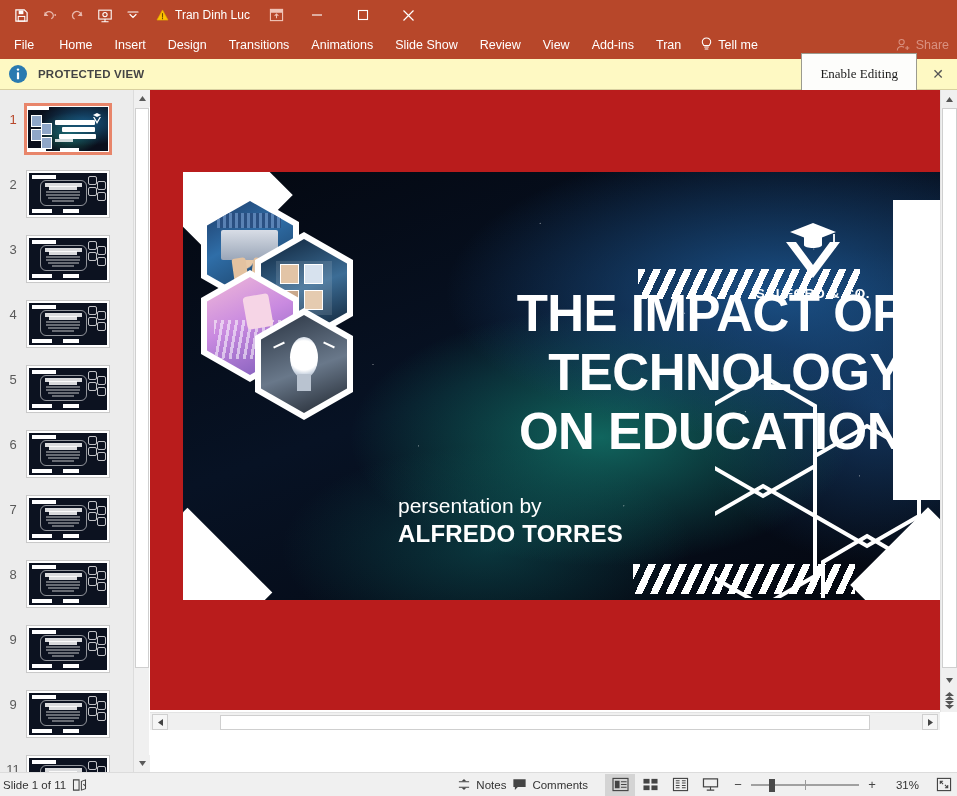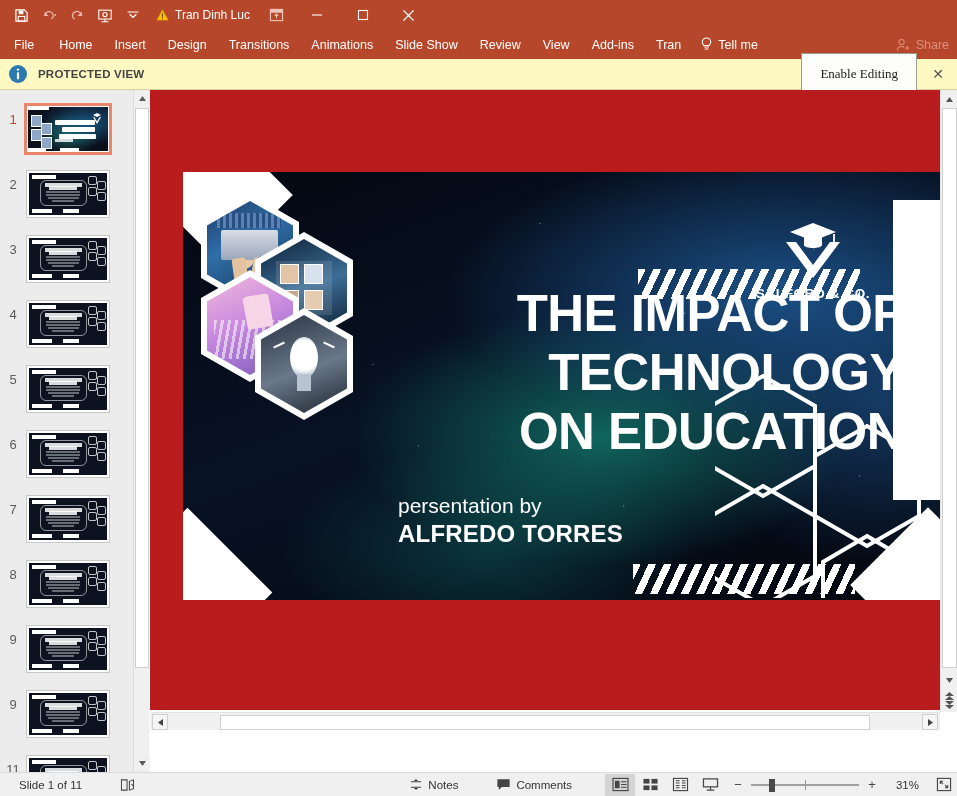--- a/index.html
+++ b/index.html
@@ -238,21 +238,21 @@
     display: flex; align-items: center; justify-content: center; cursor: pointer; }
   .vs-thumb { position: absolute; left: 1px; top: 18px; width: 15px; height: 560px;
     background: #ffffff; border: 1px solid #cfcfcf; cursor: pointer; }
 
   
   .statusbar {
     position: absolute; left: 0; top: 772px; width: 957px; height: 24px;
     background: #f0f0f0; border-top: 1px solid #dcdcdc;
     display: flex; align-items: center; font-size: 11.5px; color: #333;
   }
-  .sb-item { display: flex; align-items: center; gap: 5px; padding: 0 19px; height: 24px; cursor: pointer; white-space: nowrap; }
+  .sb-item { display: flex; align-items: center; gap: 5px; padding: 0 3px; height: 24px; cursor: pointer; white-space: nowrap; }
   .sb-item.static { cursor: default; }
   .sb-spacer { flex: 1; }
   .viewbtn { width: 30px; height: 22px; display: flex; align-items: center; justify-content: center; cursor: pointer; }
   .viewbtn.active { background: #d4d4d4; }
   .zoomctl { display: flex; align-items: center; gap: 6px; padding: 0 6px; }
   .zoom-sign { width: 14px; text-align: center; color: #444; cursor: pointer; font-size: 13px; }
   .zoom-track { position: relative; width: 108px; height: 16px; cursor: pointer; }
   .zoom-track::before {
     content: ""; position: absolute; left: 0; right: 0; top: 7px; height: 2px; background: #a0a0a0;
   }

